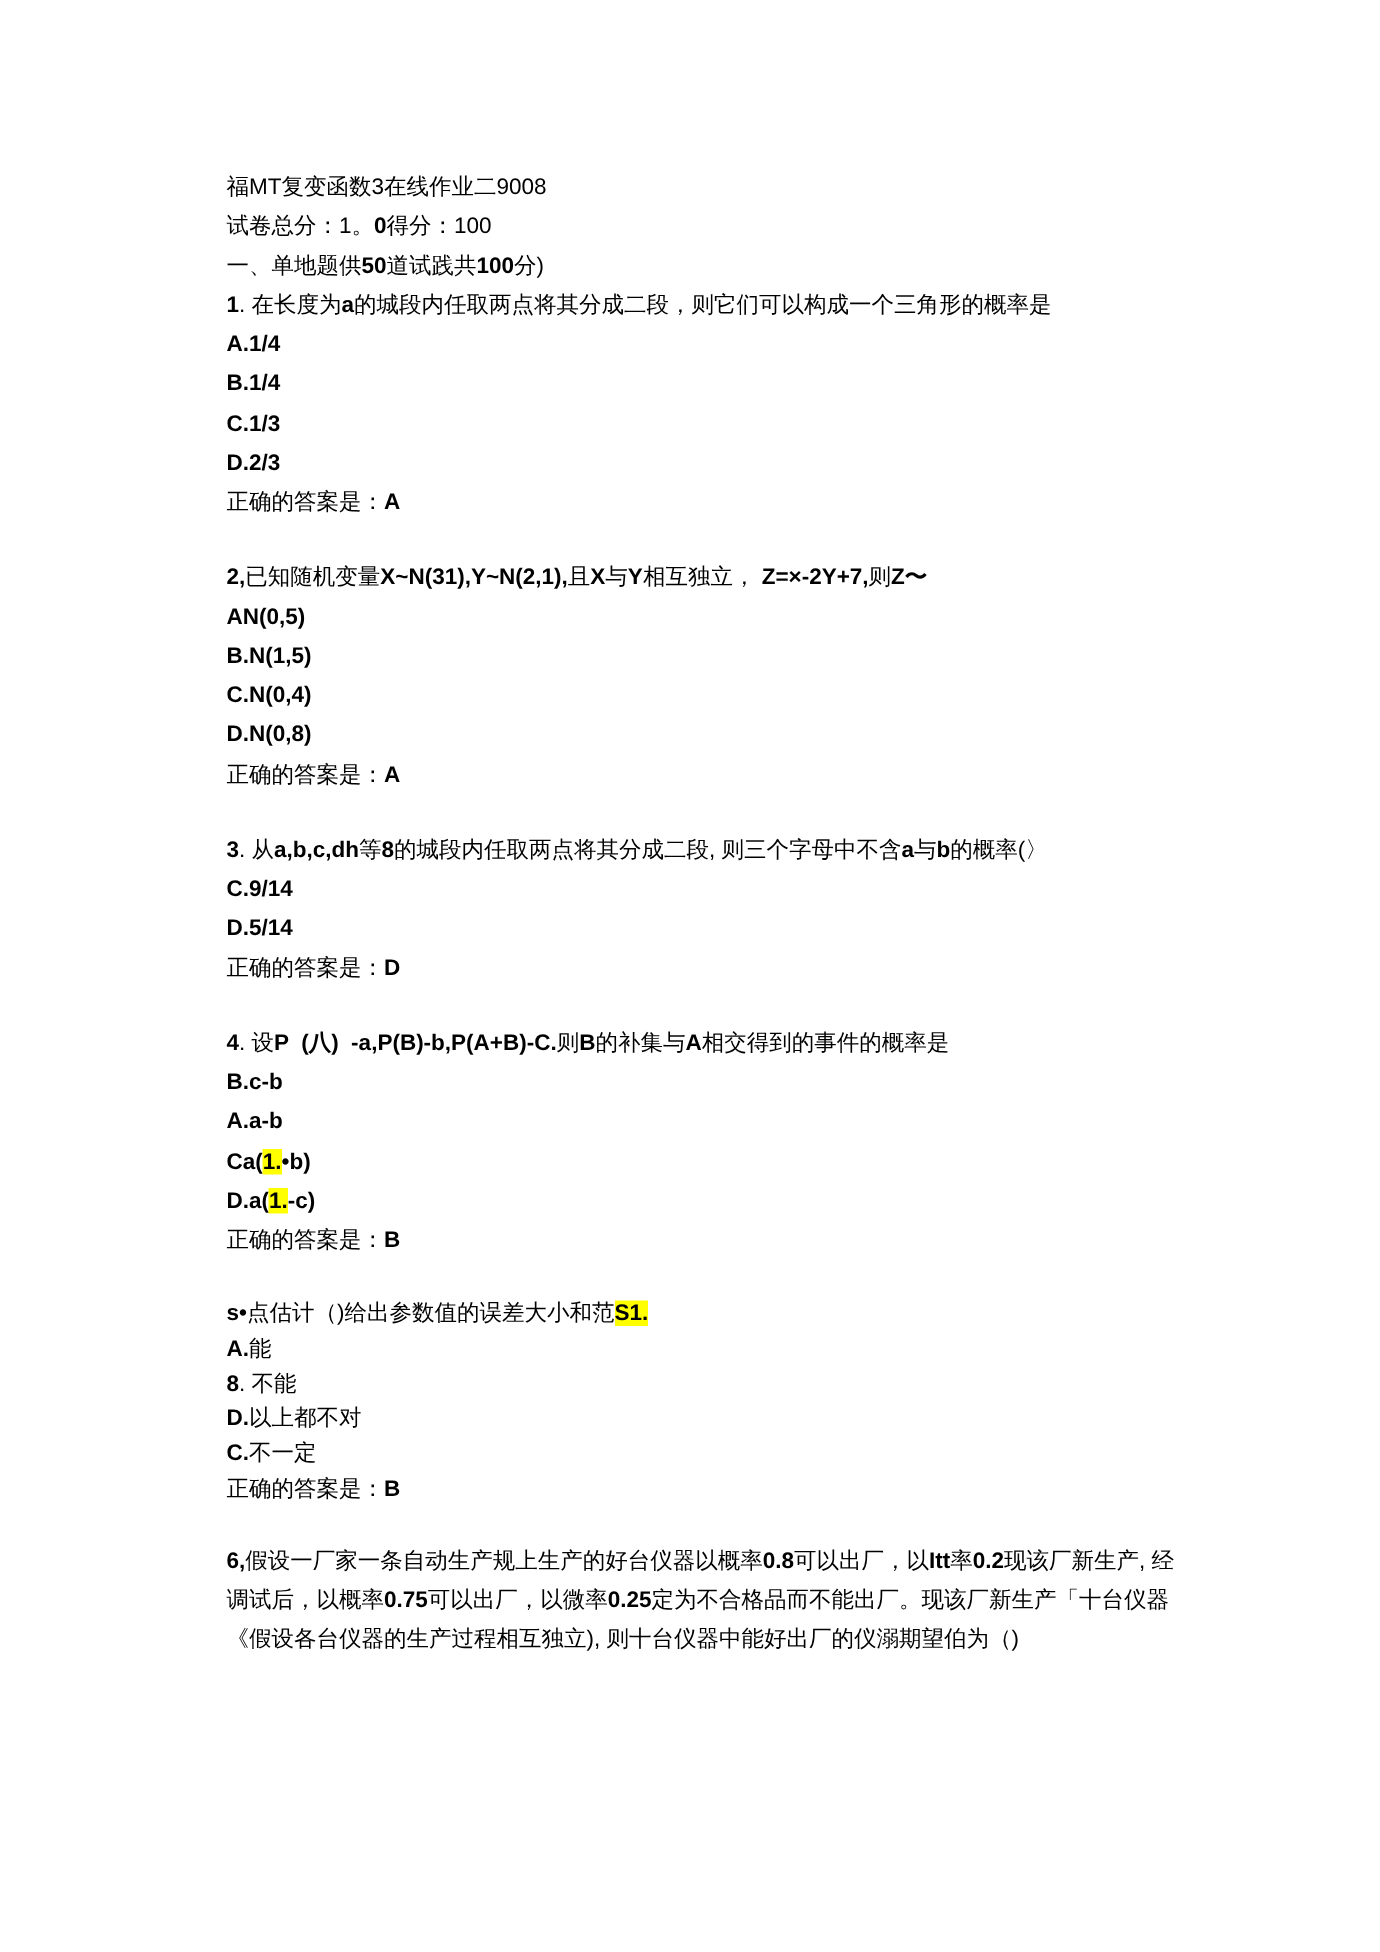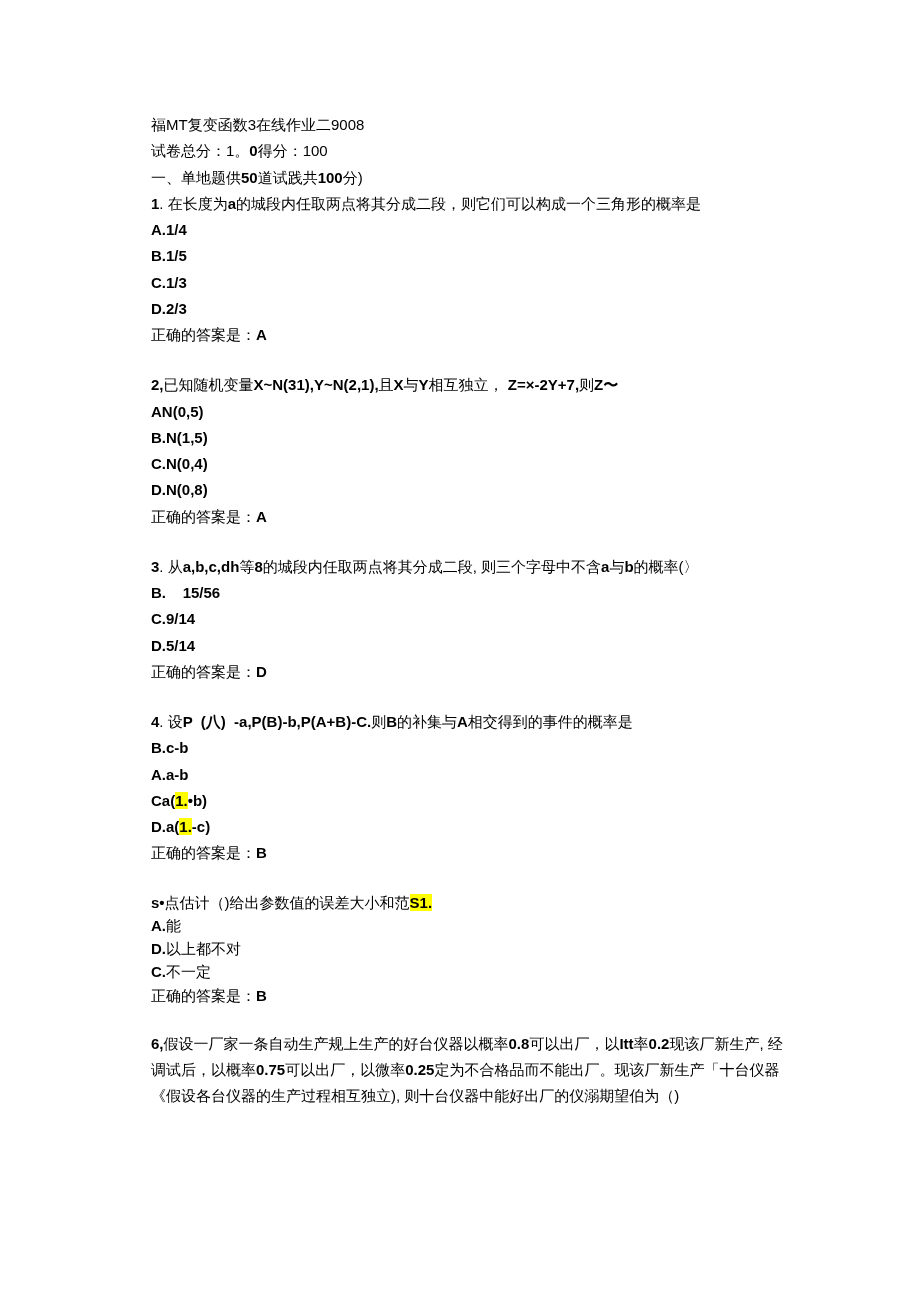--- a/index.html
+++ b/index.html
@@ -37,48 +37,48 @@
 <body>
 
 <div class="page">
 
   <div class="line"><span>福MT复变函数3在线作业二9008</span></div>
   <div class="line"><span>试卷总分：1。</span><span class="bold">0</span><span>得分：100</span></div>
   <div class="line"><span>一、单地题供</span><span class="bold">50</span><span>道试践共</span><span class="bold">100</span><span>分)</span></div>
 
   <div class="line"><span class="bold">1</span><span>. </span><span>在长度为</span><span class="bold">a</span><span>的城段内任取两点将其分成二段，则它们可以构成一个三角形的概率是</span></div>
   <div class="line bold">A.1/4</div>
-  <div class="line bold">B.1/5</div>
+  <div class="line bold">B.1/4</div>
   <div class="line bold">C.1/3</div>
   <div class="line bold">D.2/3</div>
   <div class="line q-block"><span>正确的答案是：</span><span class="bold">A</span></div>
 
   <div class="line"><span class="bold">2,</span><span>已知随机变量</span><span class="bold">X~N(31),Y~N(2,1),</span><span>且</span><span class="bold">X</span><span>与</span><span class="bold">Y</span><span>相互独立， </span><span class="bold">Z=×-2Y+7,</span><span>则</span><span class="bold">Z〜</span></div>
   <div class="line bold">AN(0,5)</div>
   <div class="line bold">B.N(1,5)</div>
   <div class="line bold">C.N(0,4)</div>
   <div class="line bold">D.N(0,8)</div>
   <div class="line q-block"><span>正确的答案是：</span><span class="bold">A</span></div>
 
   <div class="line"><span class="bold">3</span><span>. </span><span>从</span><span class="bold">a,b,c,dh</span><span>等</span><span class="bold">8</span><span>的城段内任取两点将其分成二段, 则三个字母中不含</span><span class="bold">a</span><span>与</span><span class="bold">b</span><span>的概率(〉</span></div>
-  <div class="line bold">B.    15/56</div>
   <div class="line bold">C.9/14</div>
   <div class="line bold">D.5/14</div>
   <div class="line q-block"><span>正确的答案是：</span><span class="bold">D</span></div>
 
   <div class="line"><span class="bold">4</span><span>. </span><span>设</span><span class="bold">P  (八)  -a,P(B)-b,P(A+B)-C.</span><span>则</span><span class="bold">B</span><span>的补集与</span><span class="bold">A</span><span>相交得到的事件的概率是</span></div>
   <div class="line bold">B.c-b</div>
   <div class="line bold">A.a-b</div>
   <div class="line bold"><span>Ca(</span><span class="hl">1.</span><span>•b)</span></div>
   <div class="line bold"><span>D.a(</span><span class="hl">1.</span><span>-c)</span></div>
   <div class="line q-block"><span>正确的答案是：</span><span class="bold">B</span></div>
 
   <div class="q5">
     <div class="line"><span class="bold">s•</span><span>点估计（)给出参数值的误差大小和范</span><span class="bold hl">S1.</span></div>
     <div class="line"><span class="bold">A.</span><span>能</span></div>
+    <div class="line"><span class="bold">8</span><span>. 不能</span></div>
     <div class="line"><span class="bold">D.</span><span>以上都不对</span></div>
     <div class="line"><span class="bold">C.</span><span>不一定</span></div>
     <div class="line q-block"><span>正确的答案是：</span><span class="bold">B</span></div>
   </div>
 
   <div class="line"><span class="bold">6,</span><span>假设一厂家一条自动生产规上生产的好台仪器以概率</span><span class="bold">0.8</span><span>可以出厂，以</span><span class="bold">Itt</span><span>率</span><span class="bold">0.2</span><span>现该厂新生产, 经</span></div>
   <div class="line"><span>调试后，以概率</span><span class="bold">0.75</span><span>可以出厂，以微率</span><span class="bold">0.25</span><span>定为不合格品而不能出厂。现该厂新生产「十台仪器</span></div>
   <div class="line">《假设各台仪器的生产过程相互独立), 则十台仪器中能好出厂的仪溺期望伯为（)</div>
 
 </div>

